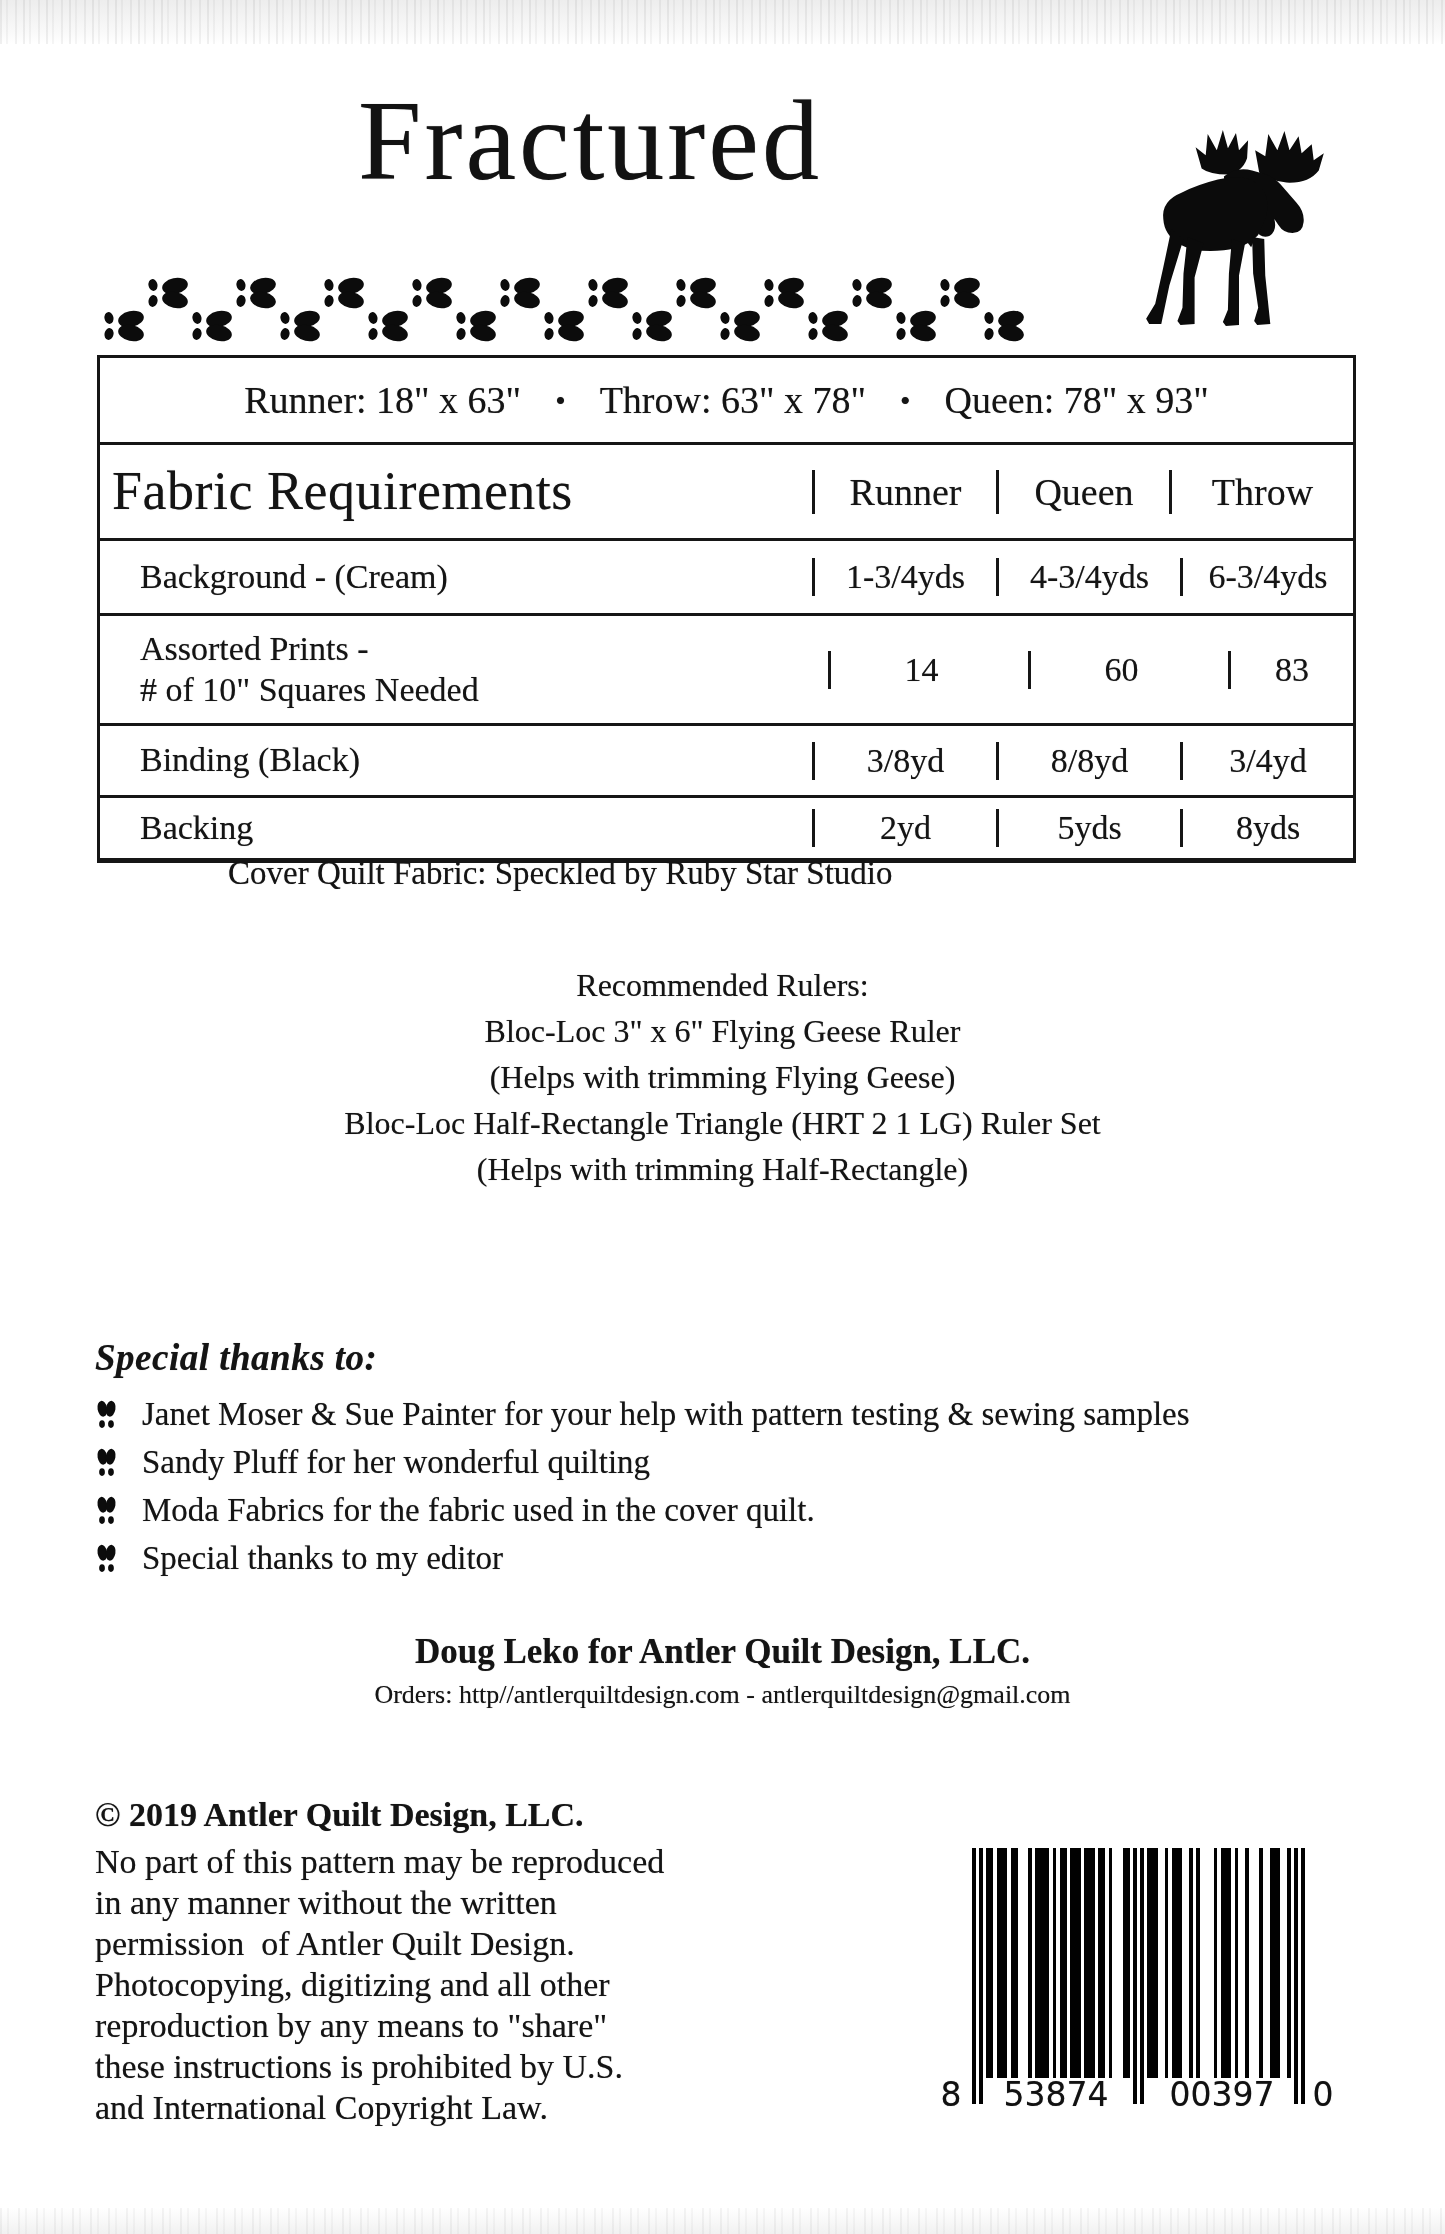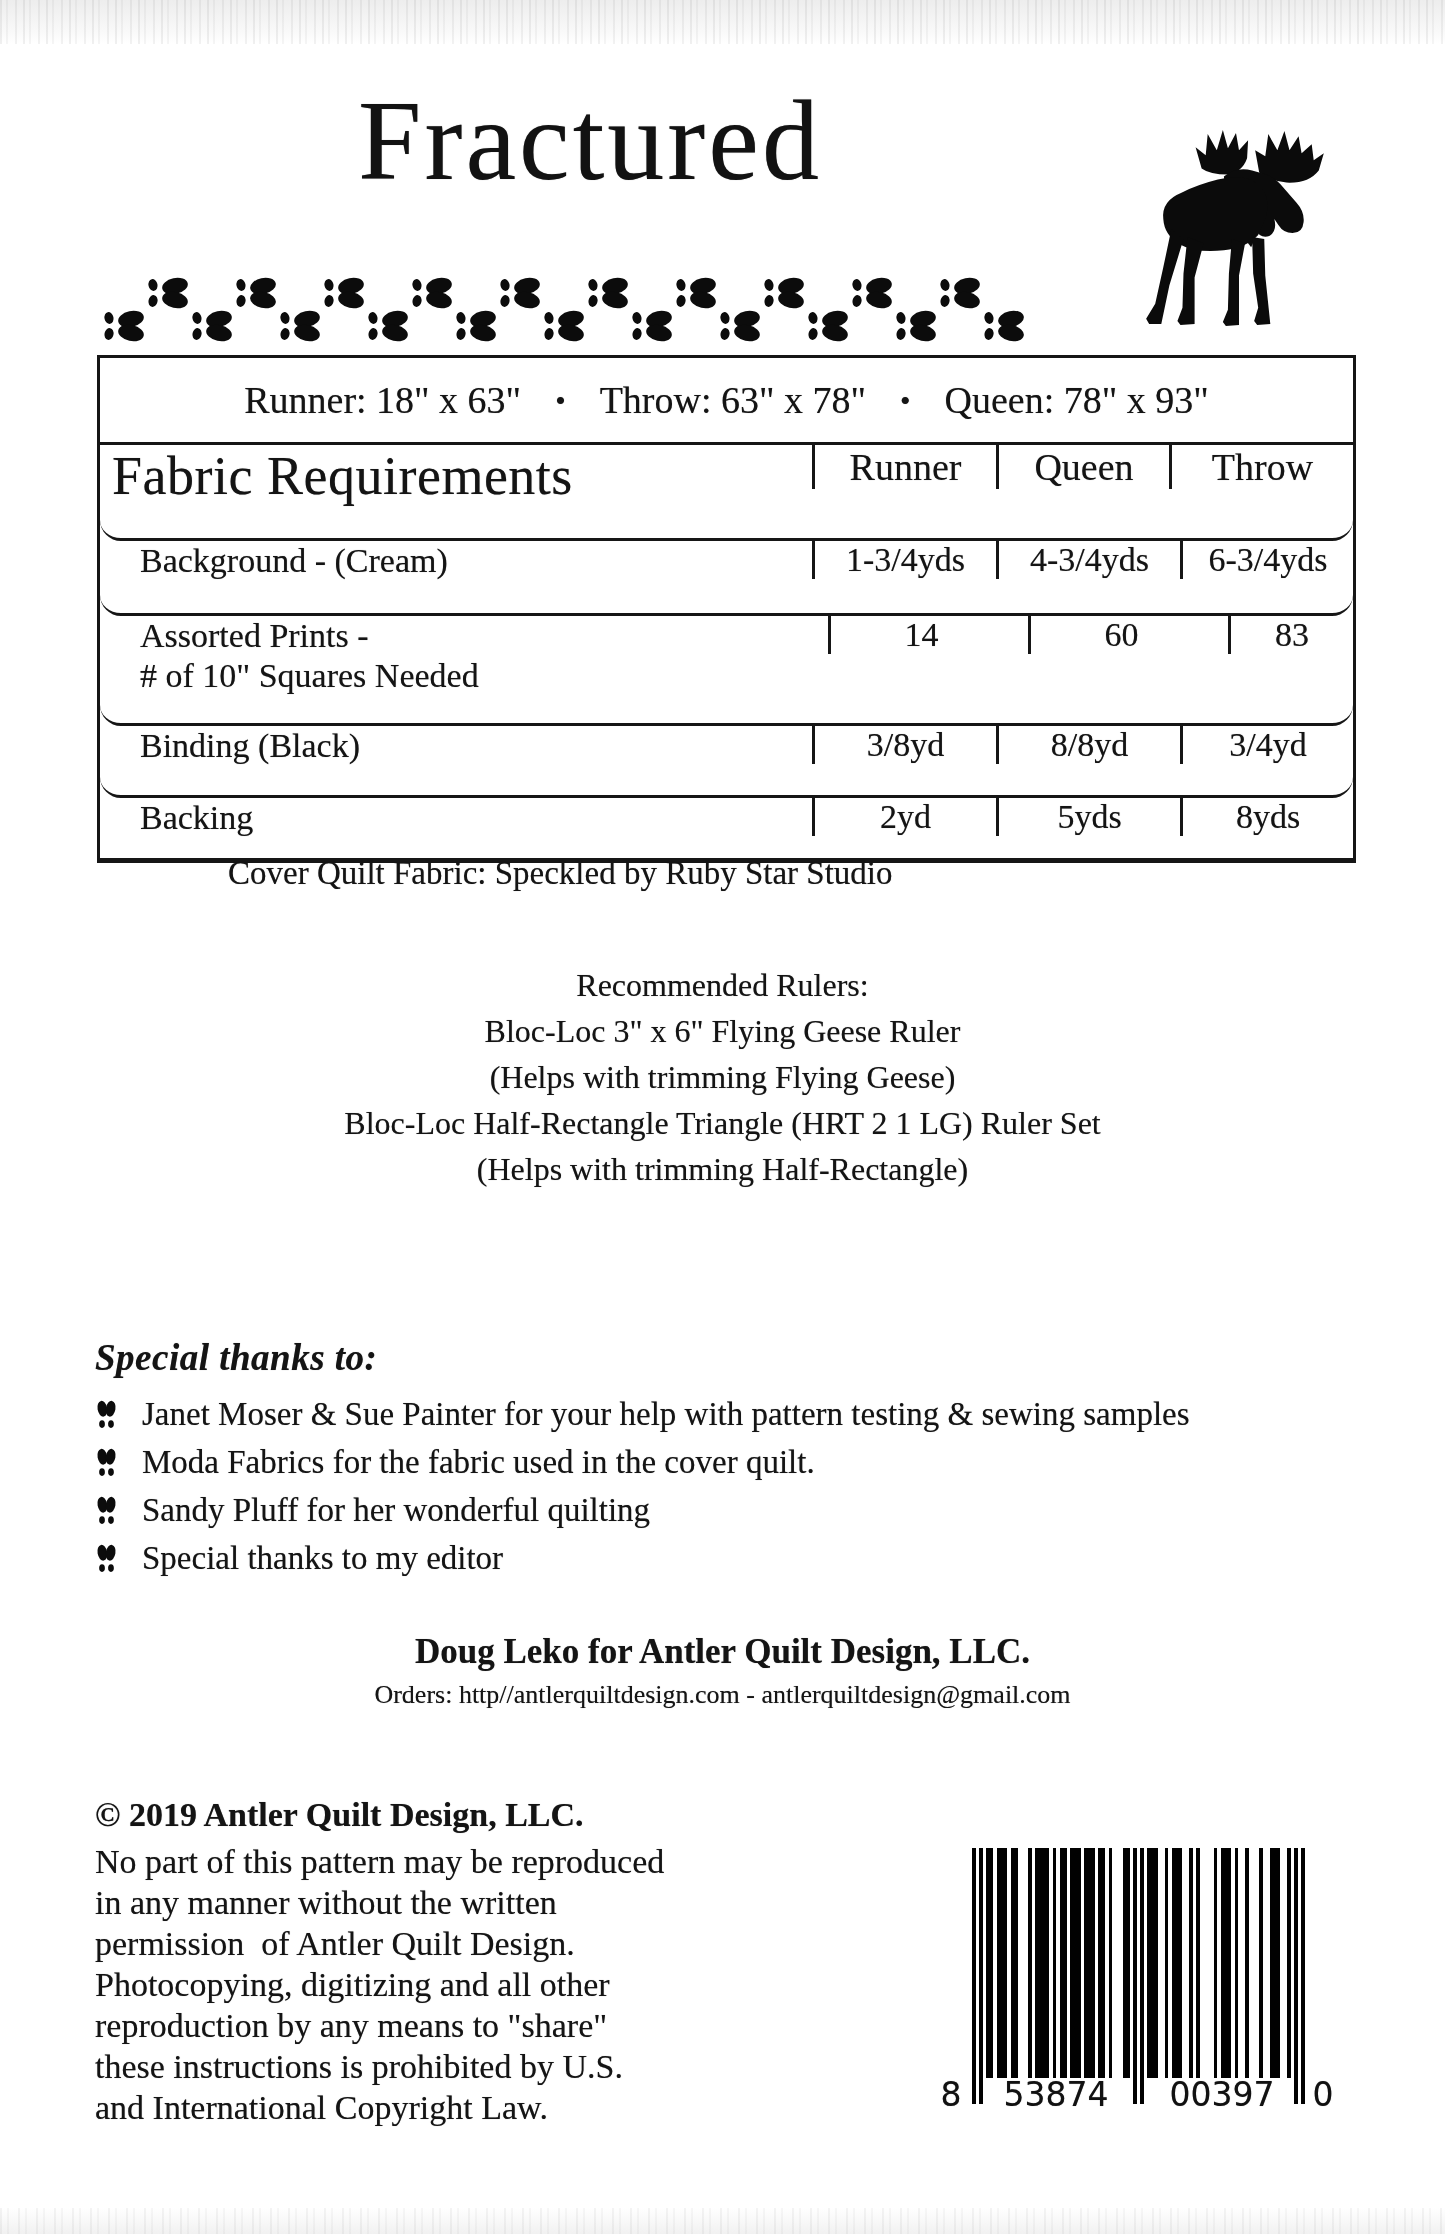--- a/index.html
+++ b/index.html
@@ -48,21 +48,21 @@
     position:absolute;left:97px;top:355px;width:1259px;
     border:3px solid #161616;border-bottom-width:5px;
     box-sizing:border-box;background:#fff;
   }
   .t-sizes{
     height:84px;border-bottom:3px solid #161616;
     display:flex;align-items:center;justify-content:center;gap:34px;
     font-size:38px;
   }
   .t-sizes .dot{font-size:30px;position:relative;top:1px;}
-  .t-row{display:flex;align-items:flex-start;border-radius:21px;}
+  .t-row{display:flex;align-items:center;}
   .t-row.sep{border-bottom:3px solid #161616;}
   .t-label{
     width:712px;box-sizing:border-box;display:flex;align-items:center;
     font-size:34px;padding-left:40px;white-space:pre-line;line-height:1.18;
   }
   .t-head .t-label{font-size:54px;padding-left:12px;letter-spacing:.5px;}
   .t-val{
     box-sizing:border-box;border-left:3px solid #161616;
     display:flex;align-items:center;justify-content:center;
     font-size:34px;text-align:center;
@@ -254,27 +254,27 @@
     <div class="thanks-item">
       <svg class="bullet-hoof" viewBox="0 0 36 46">
           <use href="#hoof-up"></use>
         </svg>
       <span class="thanks-text">Janet Moser &amp; Sue Painter for your help with pattern testing &amp; sewing samples</span>
     </div>
     <div class="thanks-item">
       <svg class="bullet-hoof" viewBox="0 0 36 46">
           <use href="#hoof-up"></use>
         </svg>
-      <span class="thanks-text">Moda Fabrics for the fabric used in the cover quilt.</span>
+      <span class="thanks-text">Sandy Pluff for her wonderful quilting</span>
     </div>
     <div class="thanks-item">
       <svg class="bullet-hoof" viewBox="0 0 36 46">
           <use href="#hoof-up"></use>
         </svg>
-      <span class="thanks-text">Sandy Pluff for her wonderful quilting</span>
+      <span class="thanks-text">Moda Fabrics for the fabric used in the cover quilt.</span>
     </div>
     <div class="thanks-item">
       <svg class="bullet-hoof" viewBox="0 0 36 46">
           <use href="#hoof-up"></use>
         </svg>
       <span class="thanks-text">Special thanks to my editor</span>
     </div>
   </div>
 
   <div class="byline">Doug Leko for Antler Quilt Design, LLC.</div>

